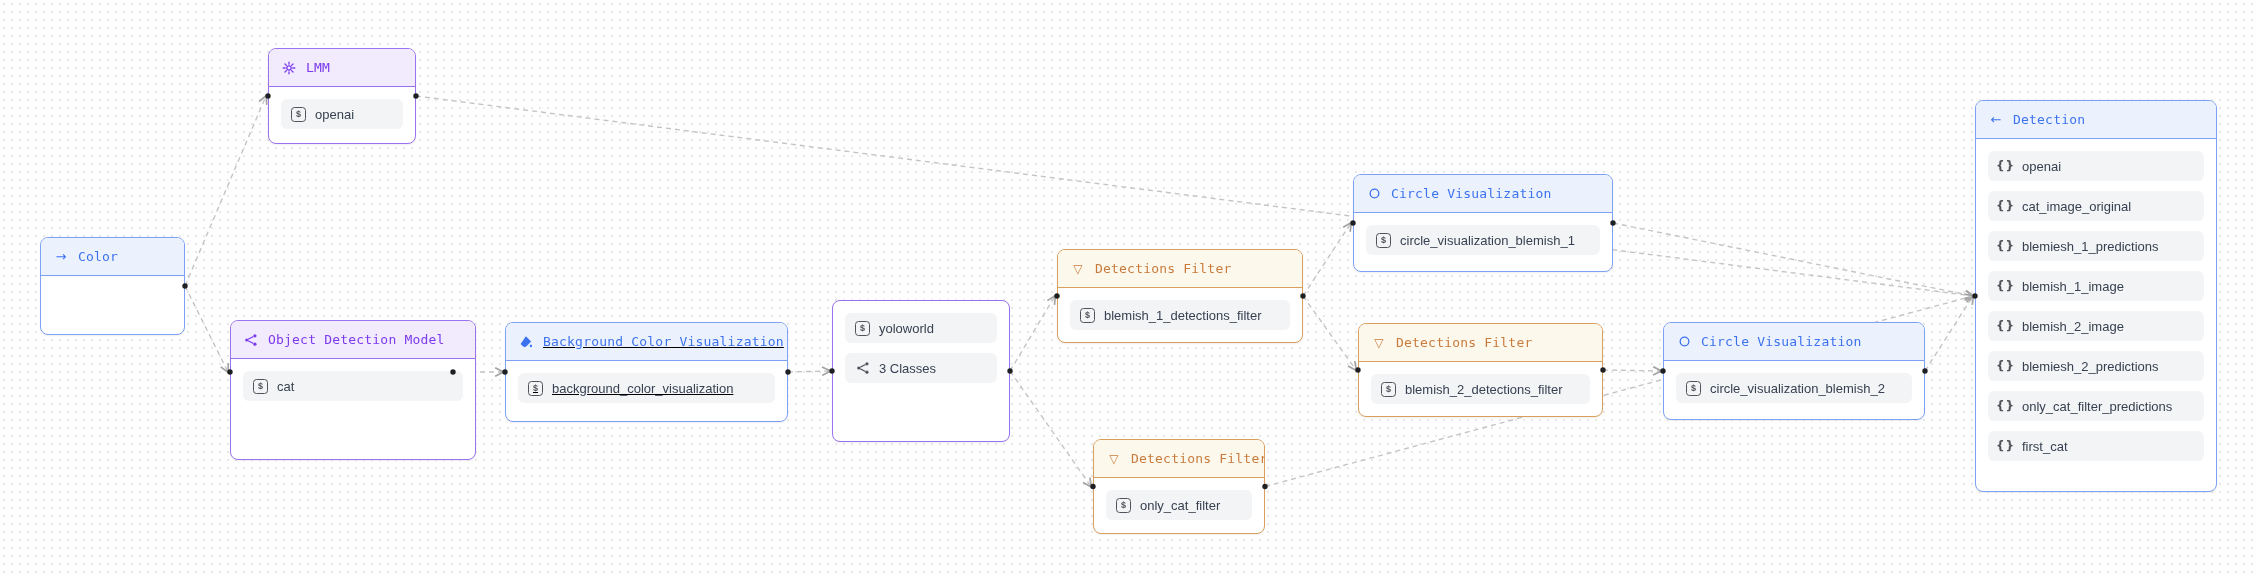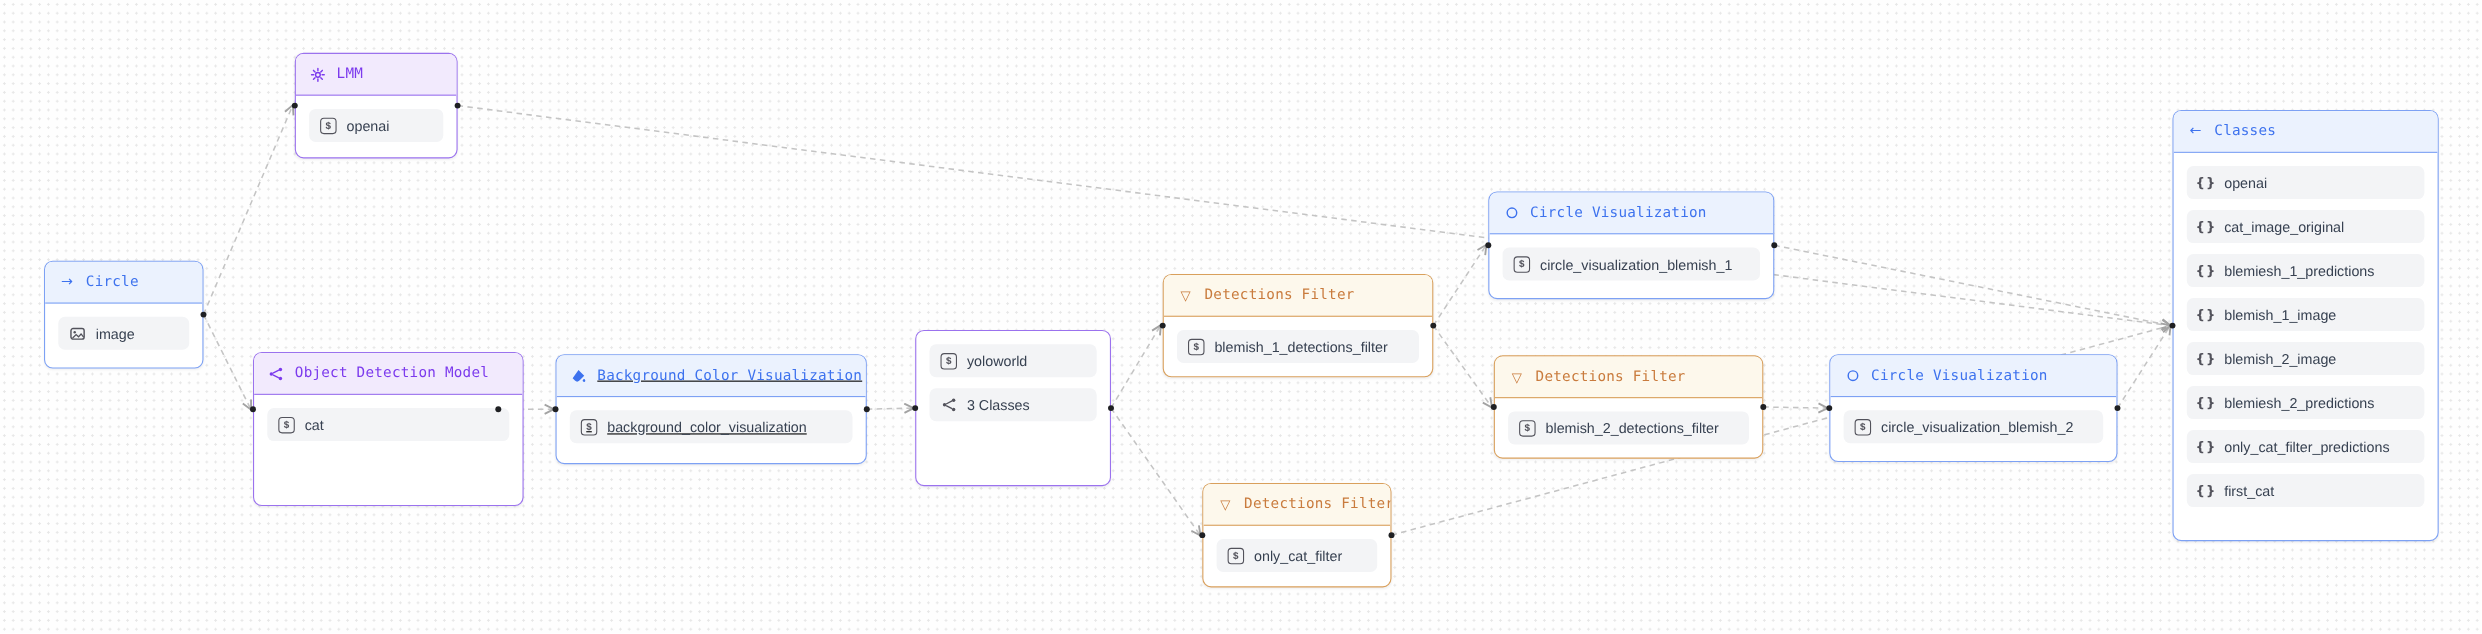--- a/index.html
+++ b/index.html
@@ -107,33 +107,21 @@
             <span class="iicon">
               <span class="string-box">$</span>
             </span>
             <span>openai</span>
           </div>
         </div>
       </div>
       <div class="node blue" style="left: 40px; top: 237px; width: 145px; height: 98px;">
         <div class="node-header">
           <span class="hicon glyph">→</span>
-          <span>Circle</span>
-        </div>
-        <div class="node-body">
-          <div class="node-item">
-            <span class="iicon">
-              <svg viewBox="0 0 15 15" width="15" height="15">
-                <rect x="1.5" y="2.7" width="12" height="9.6" rx="2" fill="none" stroke="currentColor" stroke-width="1.3"></rect>
-                <circle cx="4.9" cy="6" r="1.1" fill="currentColor"></circle>
-                <path d="M3 11.2 l3.2 -3 2.2 2 2.3 -2.6 2.3 2.9" fill="none" stroke="currentColor" stroke-width="1.2"></path>
-              </svg>
-            </span>
-            <span>image</span>
-          </div>
+          <span>Color</span>
         </div>
       </div>
       <div class="node purple" style="left: 230px; top: 320px; width: 246px; height: 140px;">
         <div class="node-header">
           <span class="hicon">
             <svg viewBox="0 0 15 15" width="14" height="14">
               <circle cx="2.9" cy="7.5" r="1.7" fill="currentColor"></circle>
               <circle cx="11.7" cy="3" r="1.7" fill="currentColor"></circle>
               <circle cx="11.7" cy="12" r="1.7" fill="currentColor"></circle>
               <path d="M4.4 6.7 L10.2 3.7 M4.4 8.3 L10.2 11.3" stroke="currentColor" stroke-width="1.3"></path>
@@ -264,21 +252,21 @@
             <span class="iicon">
               <span class="string-box">$</span>
             </span>
             <span>only_cat_filter</span>
           </div>
         </div>
       </div>
       <div class="node blue" style="left: 1975px; top: 100px; width: 242px; height: 392px;">
         <div class="node-header">
           <span class="hicon glyph">←</span>
-          <span>Classes</span>
+          <span>Detection</span>
         </div>
         <div class="node-body">
           <div class="node-item">
             <span class="iicon braces">{}</span>
             <span>openai</span>
           </div>
           <div class="node-item">
             <span class="iicon braces">{}</span>
             <span>cat_image_original</span>
           </div>

